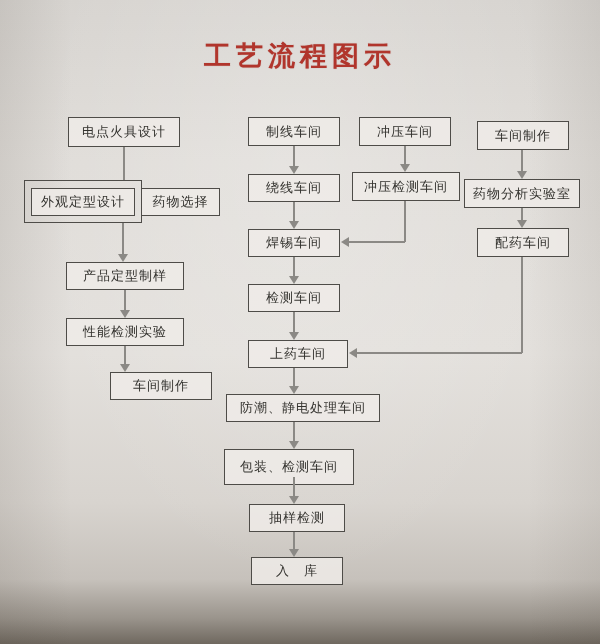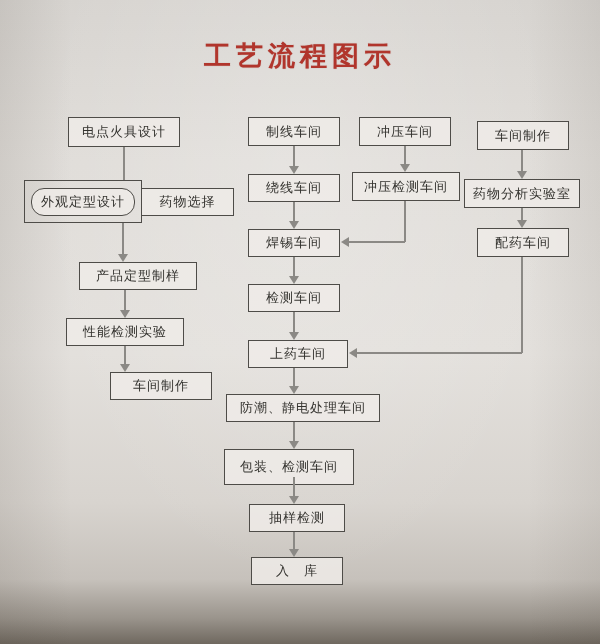--- a/index.html
+++ b/index.html
@@ -61,27 +61,27 @@
 <div id="canvas">
 
   <div class="title">工艺流程图示</div>
 
   <div class="node" style="left:68px;top:117px;width:112px;height:30px;">电点火具设计</div>
 
   <div class="line-v" style="left:123px;top:147px;height:33px;"></div>
 
   <div class="groupbox" style="left:24px;top:180px;width:118px;height:43px;"></div>
 
-  <div class="node" style="left:31px;top:188px;width:104px;height:28px;border-radius:13px;">外观定型设计</div>
+  <div class="node" style="left:31px;top:188px;width:104px;height:28px;">外观定型设计</div>
 
-  <div class="node" style="left:141px;top:188px;width:93px;height:28px;">药物选择</div>
+  <div class="node" style="left:141px;top:188px;width:79px;height:28px;">药物选择</div>
 
   <div class="varrow" style="left:122px;top:223px;height:31px;"></div>
 
-  <div class="node" style="left:66px;top:262px;width:118px;height:28px;margin-left:13px;">产品定型制样</div>
+  <div class="node" style="left:66px;top:262px;width:118px;height:28px;">产品定型制样</div>
 
   <div class="varrow" style="left:124px;top:290px;height:20px;"></div>
 
   <div class="node" style="left:66px;top:318px;width:118px;height:28px;">性能检测实验</div>
 
   <div class="varrow" style="left:124px;top:346px;height:18px;"></div>
 
   <div class="node" style="left:74px;top:372px;width:102px;height:28px;margin-left:36px;">车间制作</div>
 
   <div class="node" style="left:248px;top:117px;width:92px;height:29px;">制线车间</div>

